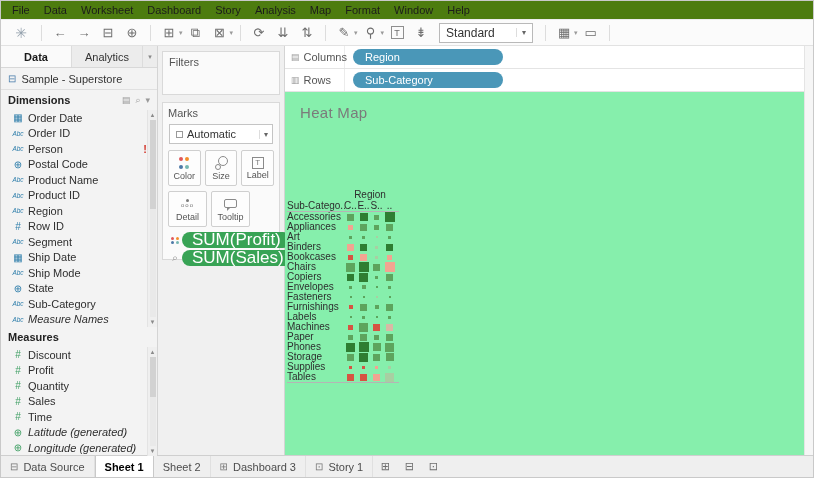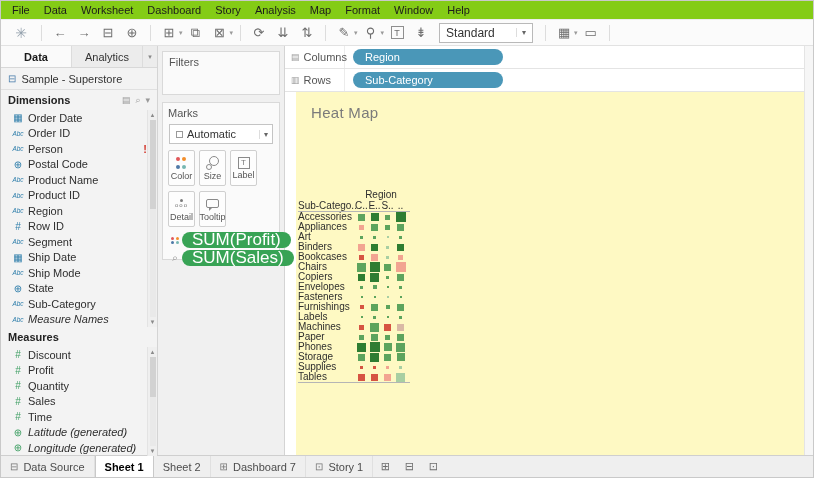--- a/index.html
+++ b/index.html
@@ -1,21 +1,21 @@
 <!DOCTYPE html>
 <html><head>
 <meta charset="utf-8">
 <style>
   * { margin:0; padding:0; box-sizing:border-box; }
   html,body { width:814px; height:478px; overflow:hidden; background:#fff;
     font-family:"Liberation Sans", sans-serif; }
   #app { width:814px; height:478px; border:1px solid #c9c9c9; display:flex; flex-direction:column; background:#fff; position:relative; }
 
   
-  #menubar { height:18px; background:#84cc16; display:flex; align-items:center; padding-left:4px; flex:none; }
+  #menubar { height:18px; background:#4d7c0f; display:flex; align-items:center; padding-left:4px; flex:none; }
   .menu-item { font-size:11px; color:#1b1b1b; padding:1px 7px; cursor:default; }
 
   
   #toolbar { height:27px; background:#fbfbfb; border-top:1px solid #ececec; border-bottom:1px solid #e2e2e2; display:flex; align-items:center; padding:0 8px; flex:none; }
   .tb-btn { min-width:20px; height:22px; display:inline-flex; align-items:center; justify-content:center; color:#6e6e6e; font-size:13px; margin:0 2px; }
   .tb-btn.logo { color:#94a1ad; font-size:14px; margin-right:4px; }
   .tb-caret { font-size:7px; color:#9a9a9a; margin:0 1px 0 -2px; }
   .tb-sep { width:1px; height:16px; background:#ddd; margin:0 6px; }
   .tb-boxedT { border:1px solid #8f8f8f; font-size:9px; width:13px; height:13px; display:inline-flex; align-items:center; justify-content:center; color:#6e6e6e; }
   #fit-select { border:1px solid #b9b9b9; background:#fff; height:20px; width:94px; display:inline-flex; align-items:center; justify-content:space-between; padding:0 6px; margin:0 6px; }
@@ -56,21 +56,21 @@
   .card { background:#fafafa; border:1px solid #d9d9d9; margin-bottom:7px; padding:4px 6px; }
   .card-label { font-size:11px; color:#555; }
   #pages-card { height:38px; }
   #filters-card { height:44px; }
   #marks-card { height:158px; padding:4px 5px; }
   #mark-type-dd { margin:5px 1px 6px 1px; height:20px; border:1px solid #c4c4c4; background:#fff; display:flex; align-items:center; padding:0 4px; }
   #mark-type-dd .sq { width:7px; height:7px; border:1px solid #9a9a9a; margin:0 4px 0 2px; flex:none; }
   #mark-type-dd .lbl { flex:1; font-size:11px; color:#333; }
   #mark-type-dd .car { font-size:8px; color:#666; border-left:1px solid #ddd; padding-left:4px; }
   .marks-row { display:flex; gap:4px; margin-bottom:5px; }
-  .mark-btn { width:27px; height:36px; border:1px solid #cfcfcf; border-radius:2px; background:#fdfdfd; display:flex; flex-direction:column; align-items:center; justify-content:center; }
+  .mark-btn { width:39px; height:36px; border:1px solid #cfcfcf; border-radius:2px; background:#fdfdfd; display:flex; flex-direction:column; align-items:center; justify-content:center; }
   .mark-ic { height:15px; display:flex; align-items:center; justify-content:center; color:#7a7a7a; }
   .mark-lb { font-size:9px; color:#555; margin-top:1px; }
   .ic-color { display:grid; grid-template-columns:5px 5px; gap:1px; }
   .cdot { width:4px; height:4px; border-radius:50%; }
   .ic-size { position:relative; width:13px; }
   .size-outer { position:absolute; right:0; top:1px; width:10px; height:10px; border:1px solid #8a8a8a; border-radius:50%; }
   .size-inner { position:absolute; left:0; bottom:0; width:6px; height:6px; border:1px solid #8a8a8a; border-radius:50%; background:#fdfdfd; }
   .ic-label { border:1px solid #8a8a8a; width:12px; height:12px; font-size:8px; }
   .ic-detail { flex-direction:column; }
   .ddot { width:3px; height:3px; border-radius:50%; background:#7a7a7a; margin-bottom:1px; }
@@ -87,21 +87,21 @@
   
   #right-region { flex:1; display:flex; min-width:0; }
   #main-col { flex:1; display:flex; flex-direction:column; min-width:0; }
   .shelf { height:23px; background:#fff; border-bottom:1px solid #e4e4e4; display:flex; align-items:center; }
   .shelf-label { width:60px; flex:none; display:flex; align-items:center; padding-left:6px; border-right:1px solid #ececec; height:100%; }
   .shelf-label .sl-ic { font-size:9px; color:#9a9a9a; margin-right:4px; }
   .shelf-label .sl-lb { font-size:11px; color:#555; }
   .shelf-pills { display:flex; align-items:center; padding-left:8px; gap:4px; }
   .blue-pill { width:150px; height:16px; border-radius:8px; color:#fff; font-size:11px; display:flex; align-items:center; padding:0 12px; }
 
-  #view { flex:1; background:#fef9c3; position:relative; overflow:hidden;margin-left:11px; }
+  #view { flex:1; background:#86efac; position:relative; overflow:hidden; }
   #view-title { position:absolute; left:15px; top:12px; font-size:15px; color:#7b7b7b; letter-spacing:0.3px; }
 
   
   #heatmap { position:absolute; left:2px; top:97px; width:112px; }
   #hm-region-label { margin-left:57px; width:52px; text-align:center; font-size:10px; color:#2e2e2e; height:11px; line-height:11px; }
   #hm-header { display:flex; border-bottom:1px solid #b5b5b5; height:12px; align-items:center; }
   #hm-rowdim-label { width:57px; font-size:10px; color:#2e2e2e; white-space:nowrap; }
   .hm-col-label { width:13px; text-align:center; font-size:10px; color:#2e2e2e; }
   #hm-body { border-bottom:1px solid #b5b5b5; }
   .hm-row { display:flex; height:10px; align-items:center; }
@@ -671,21 +671,21 @@
         <span>Data Source</span>
       </div>
       <div class="sheet-tab active">
         <span>Sheet 1</span>
       </div>
       <div class="sheet-tab">
         <span>Sheet 2</span>
       </div>
       <div class="sheet-tab">
         <span class="st-ic">⊞</span>
-        <span>Dashboard 7</span>
+        <span>Dashboard 3</span>
       </div>
       <div class="sheet-tab">
         <span class="st-ic">⊡</span>
         <span>Story 1</span>
       </div>
       <div class="tab-new-btn">⊞</div>
       <div class="tab-new-btn">⊟</div>
       <div class="tab-new-btn">⊡</div>
     </div>
 

